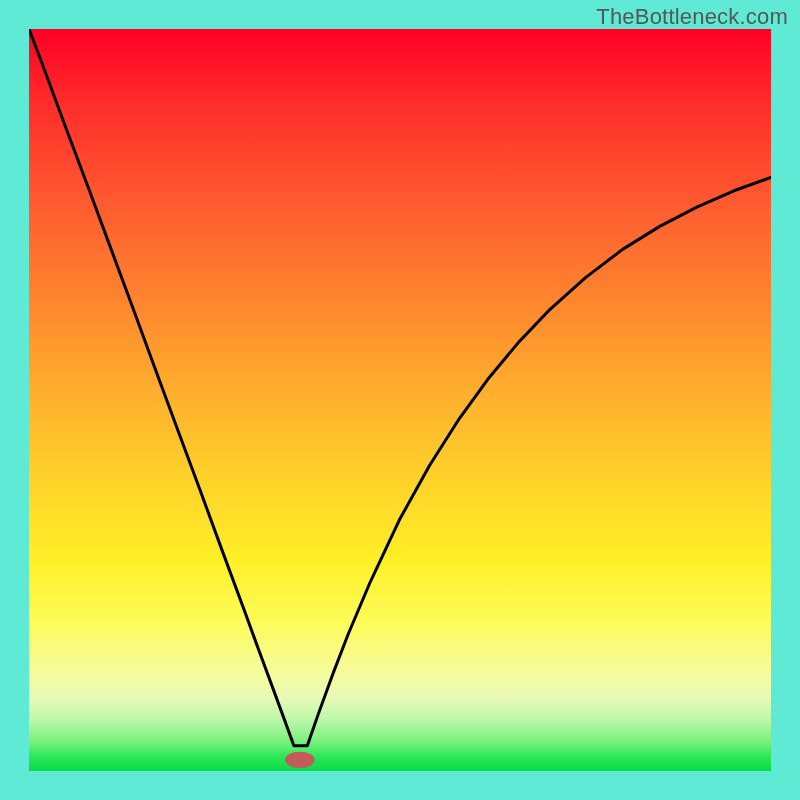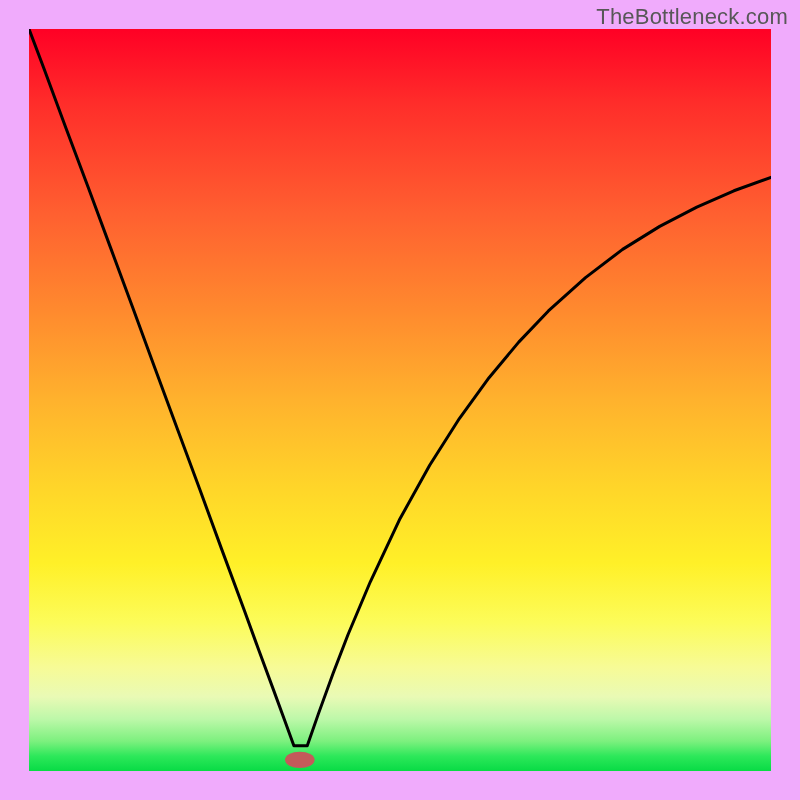--- a/index.html
+++ b/index.html
@@ -8,21 +8,21 @@
     width: 800px;
     height: 800px;
     background: #000;
     overflow: hidden;
     font-family: Arial, Helvetica, sans-serif;
   }
   .frame {
     position: relative;
     width: 800px;
     height: 800px;
-    background: #f0abfc;
+    background: #5eead4;
   }
   .watermark {
     position: absolute;
     top: 4px;
     right: 12px;
     color: #575757;
     font-size: 22px;
     font-weight: 400;
     letter-spacing: 0.2px;
   }

